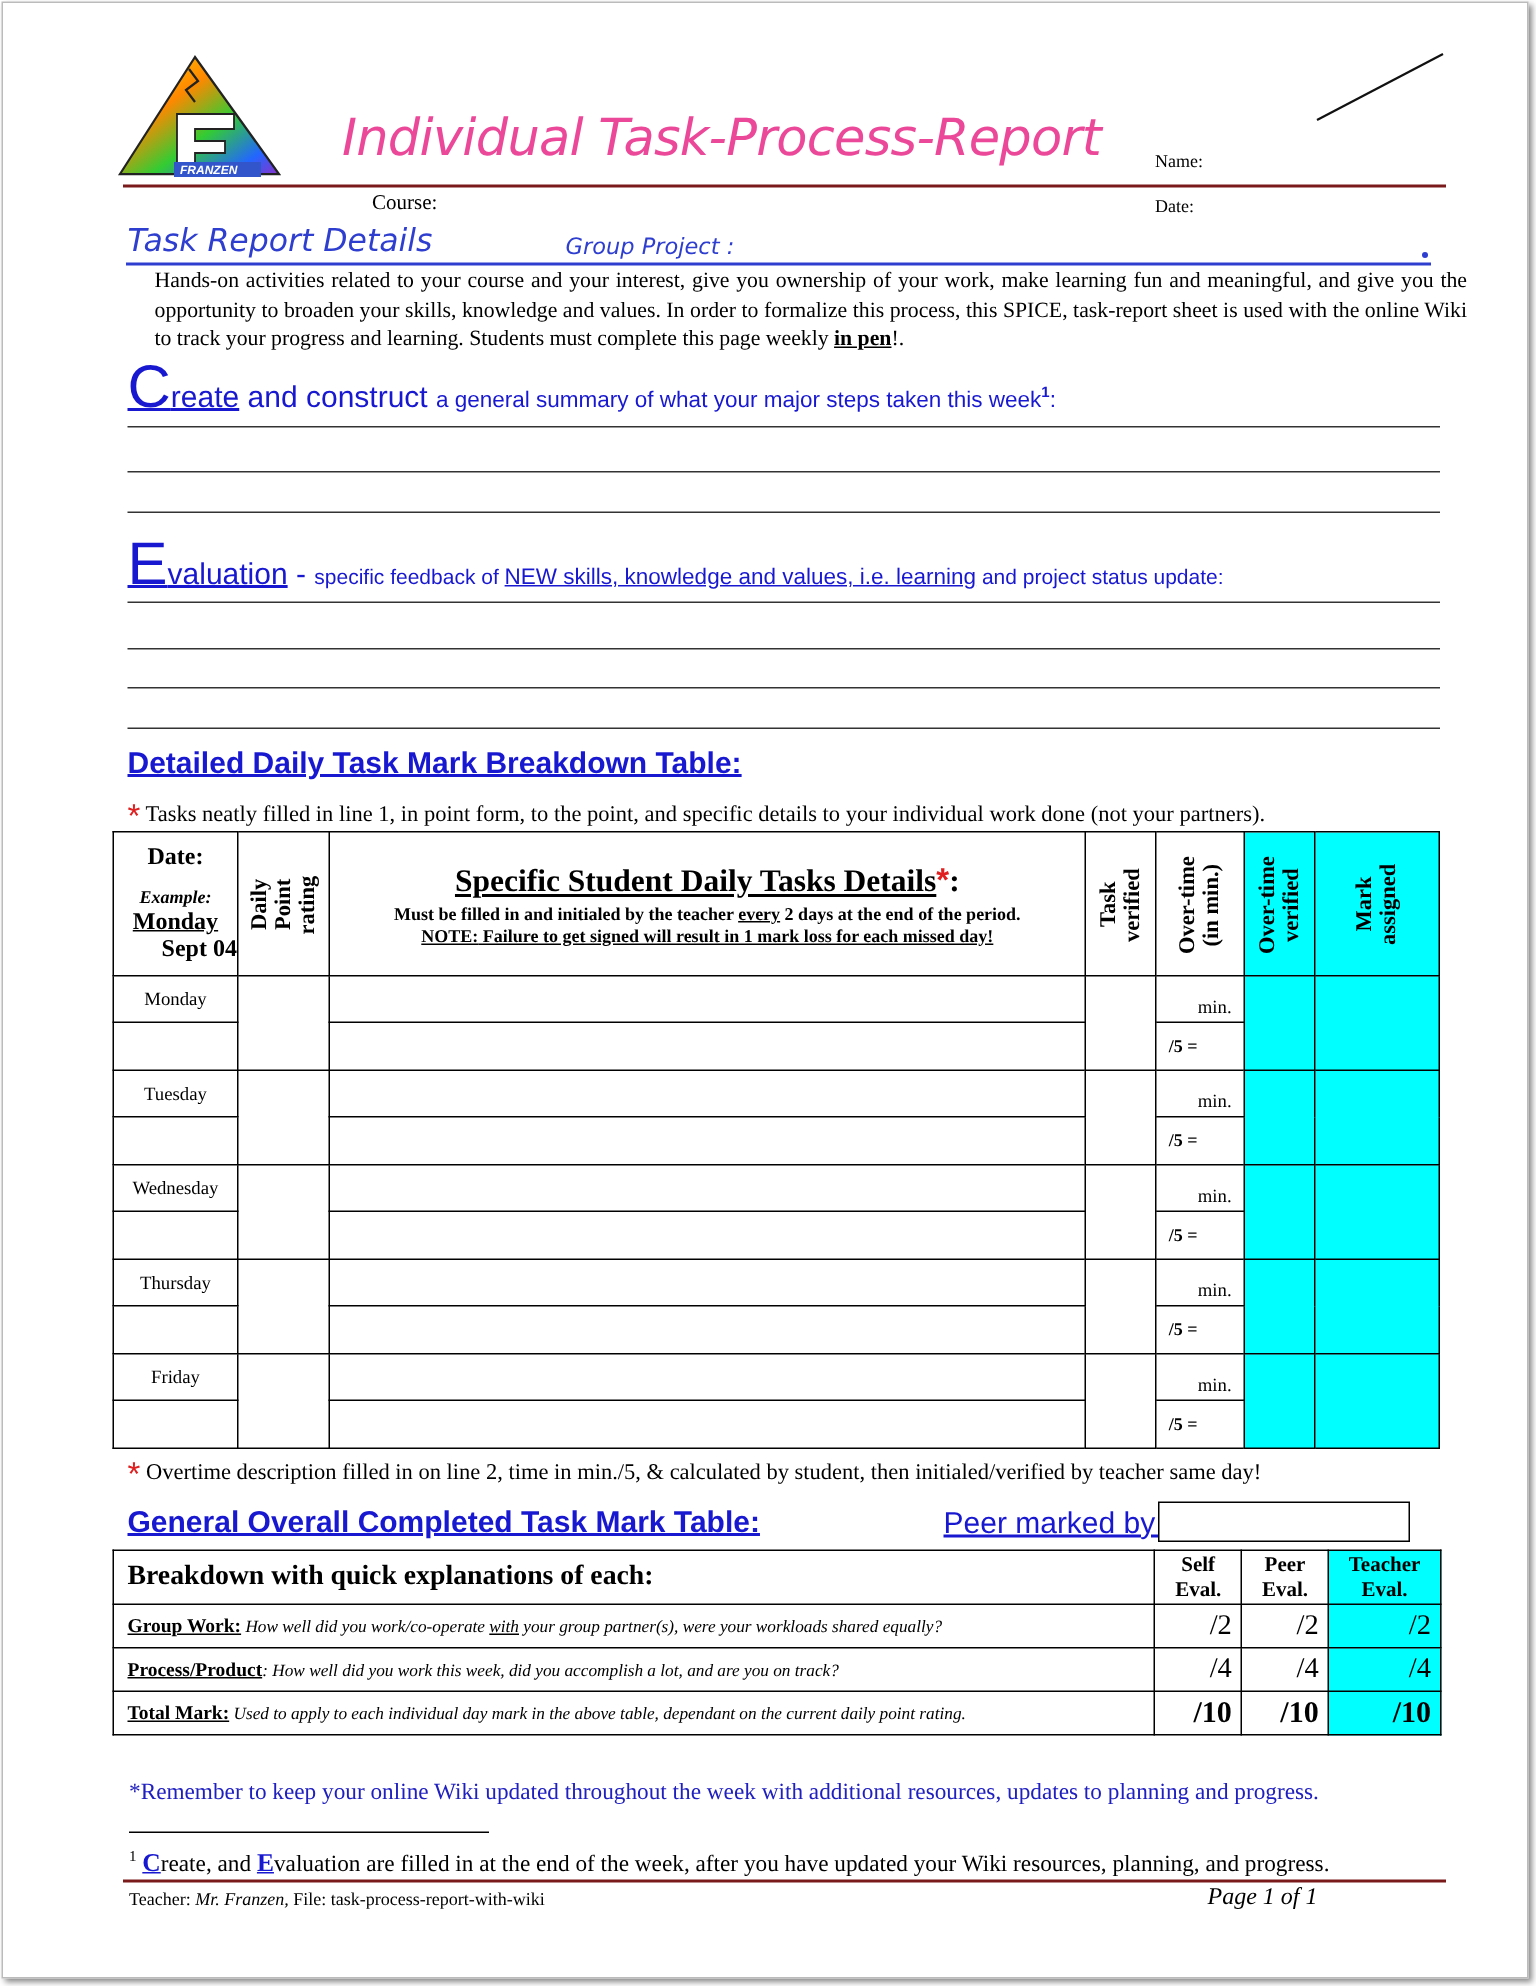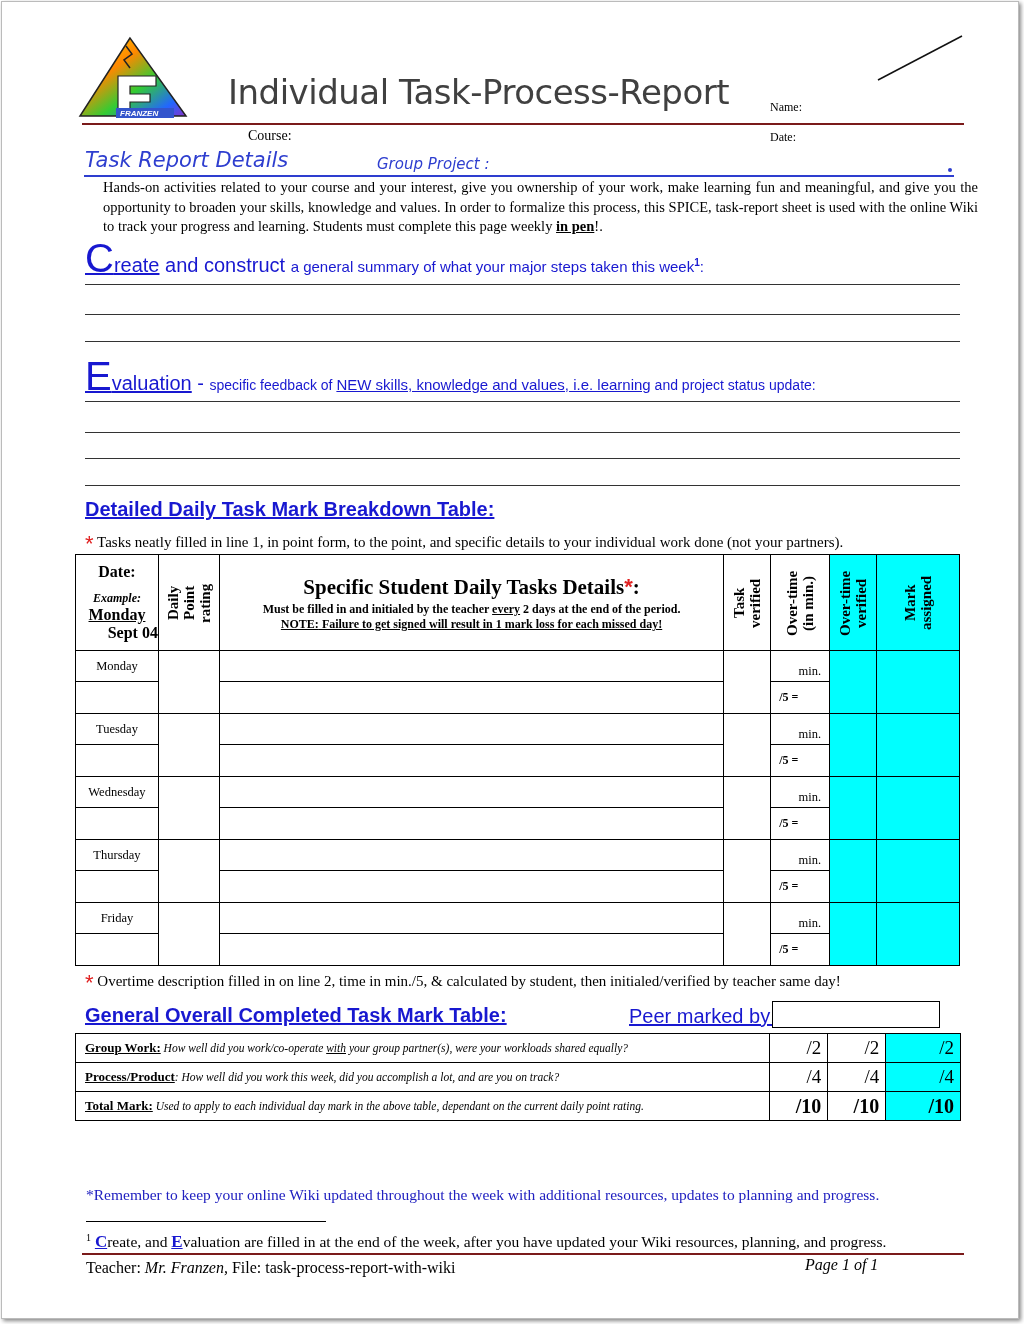--- a/index.html
+++ b/index.html
@@ -3,21 +3,21 @@
 <meta charset="utf-8">
 <style>
   * { box-sizing: border-box; margin: 0; padding: 0; }
   html, body { width: 1024px; height: 1324px; background: #ffffff; overflow: hidden; }
   body { position: relative; font-family: "Liberation Serif", serif; color: #000; }
   .page-frame { position: absolute; left: 1px; top: 1px; width: 1018px; height: 1318px; border: 1px solid #bbb; box-shadow: 2px 2px 4px #888; background: #fff; }
   .abs { position: absolute; }
 
   
   .logo { left: 78px; top: 36px; width: 112px; height: 86px; }
-  .title { left: 228px; top: 72px; font-family: "DejaVu Sans", sans-serif; font-size: 34px; color: #404040; letter-spacing: -0.5px; }
+  .title { left: 228px; top: 72px; font-family: "DejaVu Sans", sans-serif; font-style: italic; font-size: 34px; color: #ec4899; letter-spacing: -0.5px; }
   .name-label { left: 770px; top: 100px; font-size: 12px; }
   .diag-line { left: 876px; top: 34px; width: 90px; height: 48px; }
   .rule-maroon { left: 82px; top: 123px; width: 882px; height: 2px; background: #7a1a1a; }
   .course-label { left: 248px; top: 128px; font-size: 14px; }
   .date-label { left: 770px; top: 130px; font-size: 12px; }
 
   .task-details { left: 85px; top: 148px; font-family: "DejaVu Sans", sans-serif; font-style: italic; font-size: 21px; color: #2e3ecf; }
   .group-project { left: 377px; top: 155px; font-family: "DejaVu Sans", sans-serif; font-style: italic; font-size: 15px; color: #2e3ecf; }
   .rule-blue { left: 84px; top: 175px; width: 870px; height: 1.5px; background: #2e3ecf; }
   .blue-dot { left: 948px; top: 168px; width: 4px; height: 4px; background: #2e3ecf; border-radius: 50%; }
@@ -45,21 +45,21 @@
   .daily td, .daily th { border: 1.5px solid #000; font-family: "Liberation Serif", serif; }
   .daily th { height: 96px; vertical-align: middle; }
   .cyan { background: #00ffff; }
   .vert { writing-mode: vertical-rl; transform: rotate(180deg); font-weight: bold; font-size: 15px; line-height: 16px; text-align: center; margin: 0 auto; }
   .date-head { text-align: center; }
   .date-head .d1 { font-weight: bold; font-size: 16px; display: block; margin-bottom: 10px; }
   .date-head .d2 { font-style: italic; font-size: 12px; display: block; }
   .date-head .d3 { font-weight: bold; font-size: 16px; text-decoration: underline; display: block; }
   .date-head .d4 { font-size: 16px; display: block; text-align: right; padding-left: 10px; }
   .details-head { text-align: center; }
-  .details-head .t1 { font-weight: bold; font-size: 21px; }
+  .details-head .t1 { font-weight: bold; font-size: 21px; text-decoration: underline; }
   .details-head .t2 { font-size: 12px; display: block; margin-top: 2px; }
   .details-head .t3 { font-size: 12px; display: block; text-decoration: underline; }
   .day-cell { font-size: 12.5px; text-align: center; vertical-align: top; padding-top: 8px; }
   .row1 td { height: 31px; }
   .row2 td { height: 32px; }
   .min-cell { font-size: 12.5px; text-align: right; vertical-align: bottom; padding: 0 8px 2px 0; }
   .eq-cell { font-size: 12px; font-weight: bold; text-align: left; padding-left: 8px; }
 
   
   .overall { left: 75px; top: 1033px; width: 886px; }
@@ -74,21 +74,21 @@
   .ov-total { font-family: "Liberation Serif", serif; font-weight: bold; font-size: 20px; text-align: right; padding-right: 6px; }
 
   .peer-label { left: 629px; top: 1005px; font-family: "Liberation Sans", sans-serif; font-size: 20px; color: #1818d0; text-decoration: underline; }
   .peer-box { left: 772px; top: 1001px; width: 168px; height: 27px; border: 1.5px solid #000; background: #fff; }
 
   .remember { left: 86px; top: 1186px; font-size: 15.5px; color: #2020c0; white-space: nowrap; }
   .fn-rule { left: 86px; top: 1221px; width: 240px; height: 1px; background: #000; }
   .footnote { left: 86px; top: 1232px; font-size: 15.5px; white-space: nowrap; }
   .footnote .fc { color: #1818d0; font-weight: bold; text-decoration: underline; font-size: 17px; }
   .rule-maroon2 { left: 82px; top: 1253px; width: 882px; height: 2px; background: #7a1a1a; }
-  .footer-left { left: 86px; top: 1259px; font-size: 16px; }
+  .footer-left { left: 86px; top: 1259px; font-size: 12px; }
   .footer-right { left: 805px; top: 1256px; font-size: 16px; font-style: italic; }
 </style>
 </head>
 <body>
 
 <div class="page-frame"></div>
 
 <svg class="abs logo" viewBox="0 0 112 86">
   <defs>
     <linearGradient id="lg" x1="0" y1="0" x2="1" y2="1">
@@ -263,20 +263,26 @@
 <div class="abs peer-box"></div>
 
 <table class="abs overall">
   <colgroup>
     <col style="width:695px">
       <col style="width:58px">
       <col style="width:58px">
       <col style="width:75px">
   </colgroup>
   <tbody>
+      <tr>
+    <td class="ov-head">Breakdown with quick explanations of each:</td>
+    <td class="ev-head"><span>Self</span><br><span>Eval.</span></td>
+    <td class="ev-head"><span>Peer</span><br><span>Eval.</span></td>
+    <td class="ev-head cyan"><span>Teacher</span><br><span>Eval.</span></td>
+  </tr>
   <tr class="ov-row">
     <td class="ov-label"><b>Group Work:</b><i> How well did you work/co-operate </i><i><u>with</u></i><i> your group partner(s), were your workloads shared equally?</i></td>
     <td class="ov-val">/2</td>
     <td class="ov-val">/2</td>
     <td class="ov-val cyan">/2</td>
   </tr>
   <tr class="ov-row">
     <td class="ov-label"><b>Process/Product</b><i>: How well did you work this week, did you accomplish a lot, and are you on track?</i></td>
     <td class="ov-val">/4</td>
     <td class="ov-val">/4</td>

